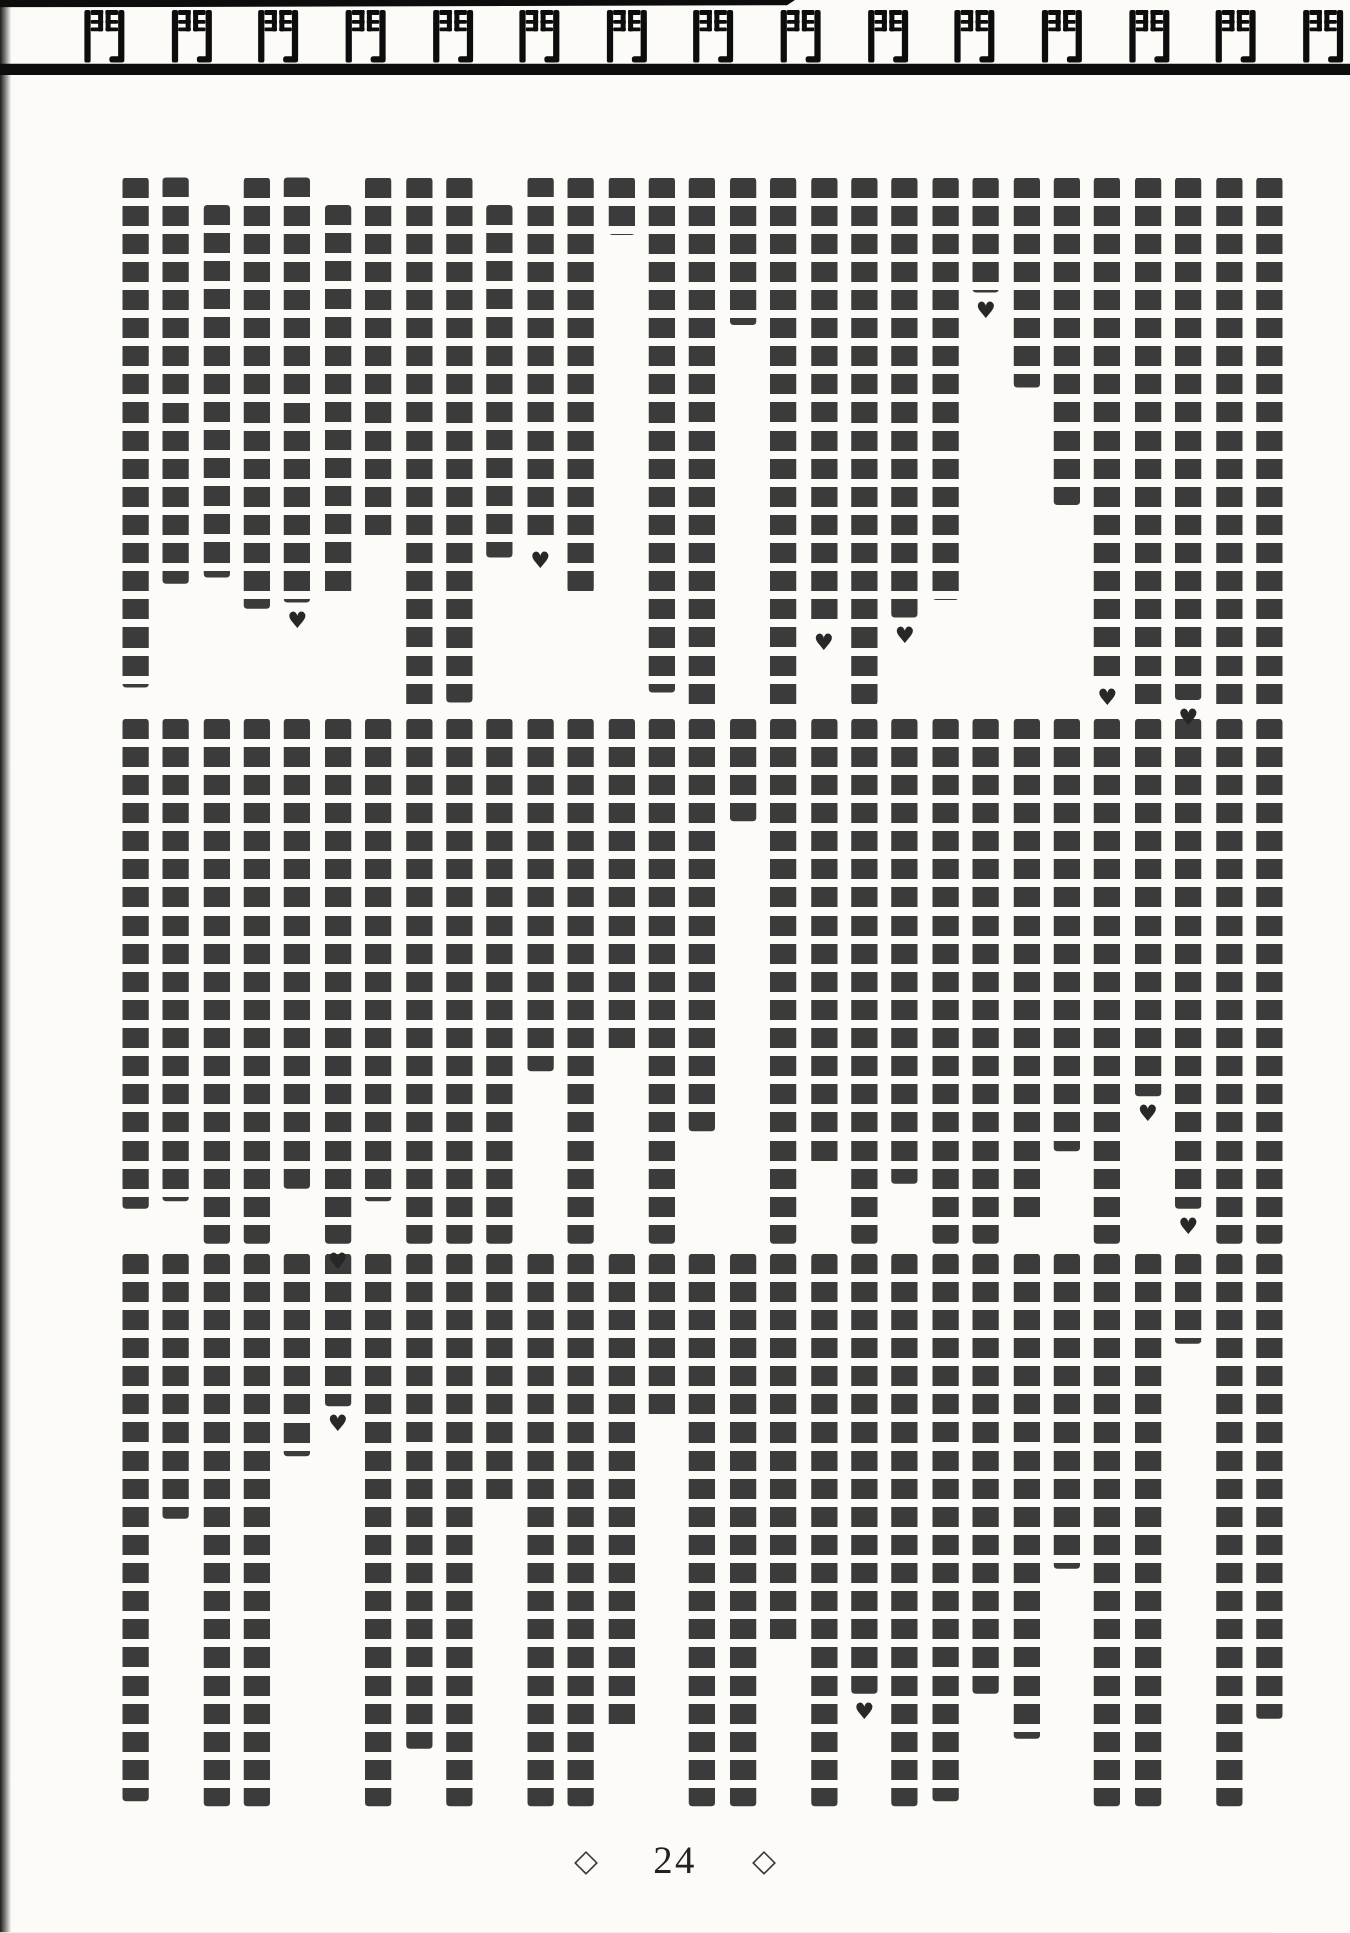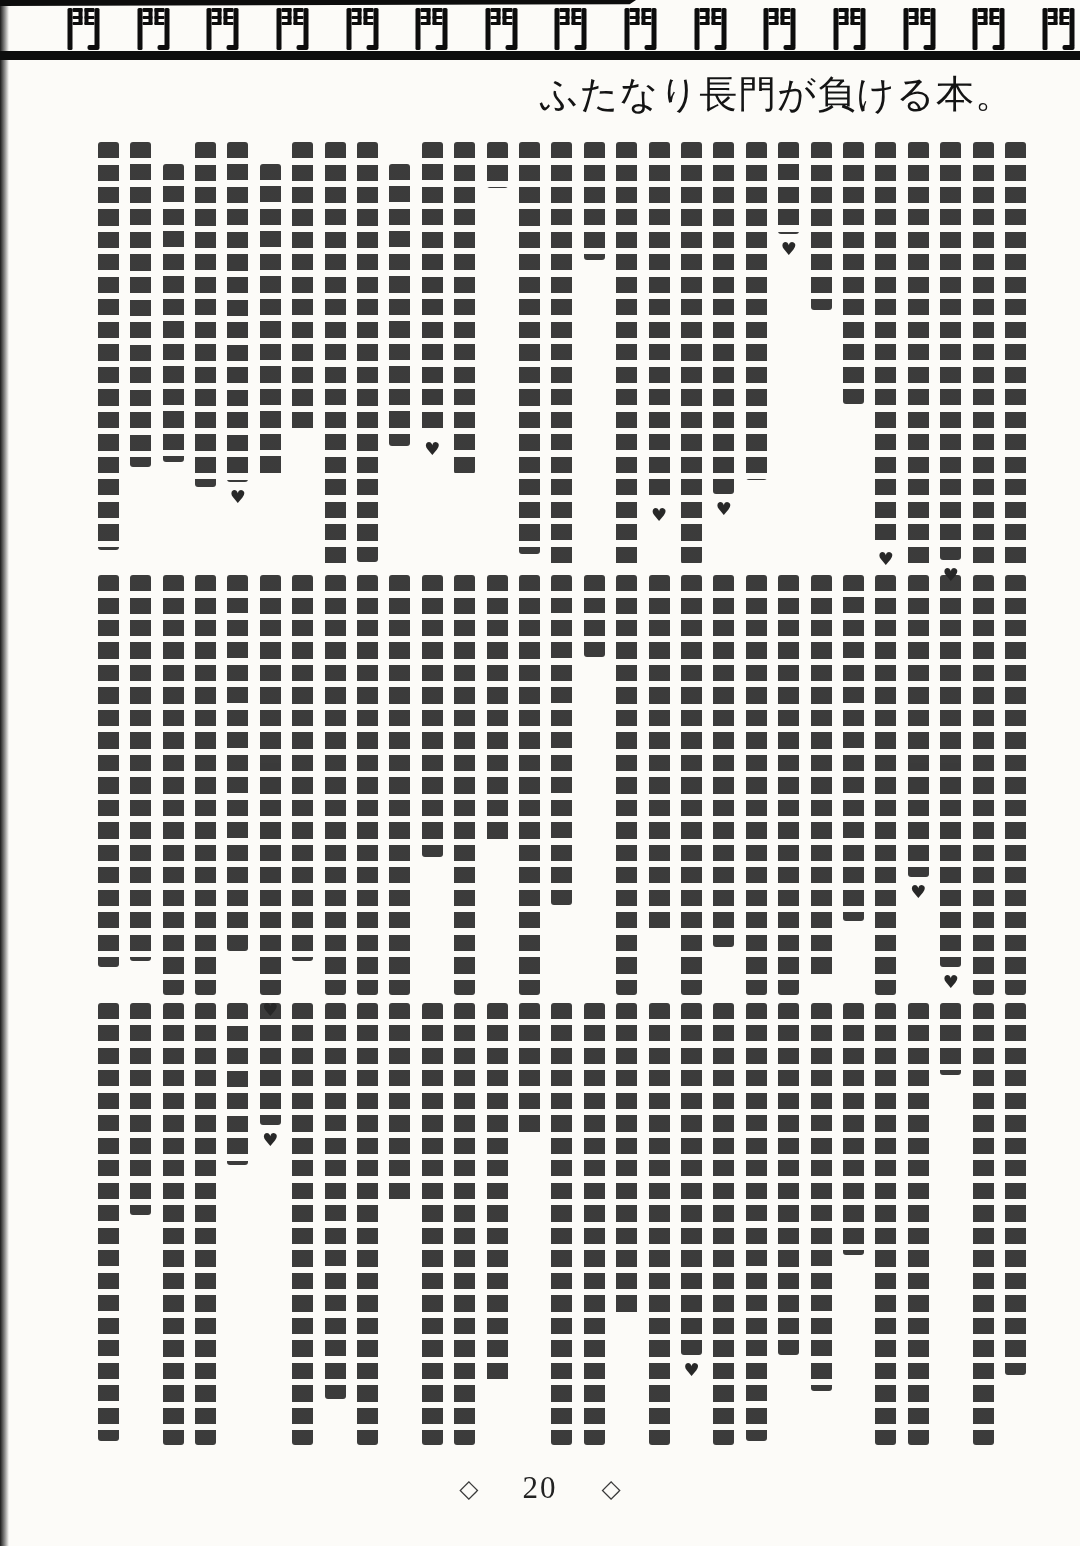--- a/index.html
+++ b/index.html
@@ -285,21 +285,20 @@
         <rect x="18" y="1" width="10" height="4" rx="1"></rect>
         <rect x="18" y="9" width="10" height="3" rx="1"></rect>
         <rect x="18" y="15" width="10" height="3" rx="1"></rect>
         <rect x="18" y="1" width="4" height="17" rx="1"></rect>
         <rect x="28" y="1" width="5" height="39" rx="1.5"></rect>
         <rect x="21" y="38" width="12" height="5" rx="2"></rect>
       </g>
     </svg>
     </div>
 
-  <div class="title">ふたなり長門が負ける本。</div>
 
   <div class="band" style="top: 142px; height: 425px;">
       <div class="tcol" style="right: 0px; top: 0px; height: 425px;"></div>
       <div class="tcol" style="right: 32.4px; top: 0px; height: 425px;"></div>
       <div class="tcol" style="right: 64.8px; top: 0px; height: 418px;">
         <span class="heart">♥</span>
       </div>
       <div class="tcol" style="right: 97.2px; top: 0px; height: 425px;"></div>
       <div class="tcol" style="right: 129.6px; top: 0px; height: 402px;">
         <span class="heart">♥</span>
@@ -407,17 +406,17 @@
       </div>
       <div class="tcol" style="right: 777.6px; top: 0px; height: 162px;"></div>
       <div class="tcol" style="right: 810px; top: 0px; height: 442px;"></div>
       <div class="tcol" style="right: 842.4px; top: 0px; height: 442px;"></div>
       <div class="tcol" style="right: 874.8px; top: 0px; height: 212px;"></div>
       <div class="tcol" style="right: 907.2px; top: 0px; height: 438px;"></div>
     </div>
 
   <div class="footer">
     <span class="orn">◇</span>
-    <span class="pgnum">20</span>
+    <span class="pgnum">24</span>
     <span class="orn">◇</span>
   </div>
 
 </div>
 
 </body></html>

